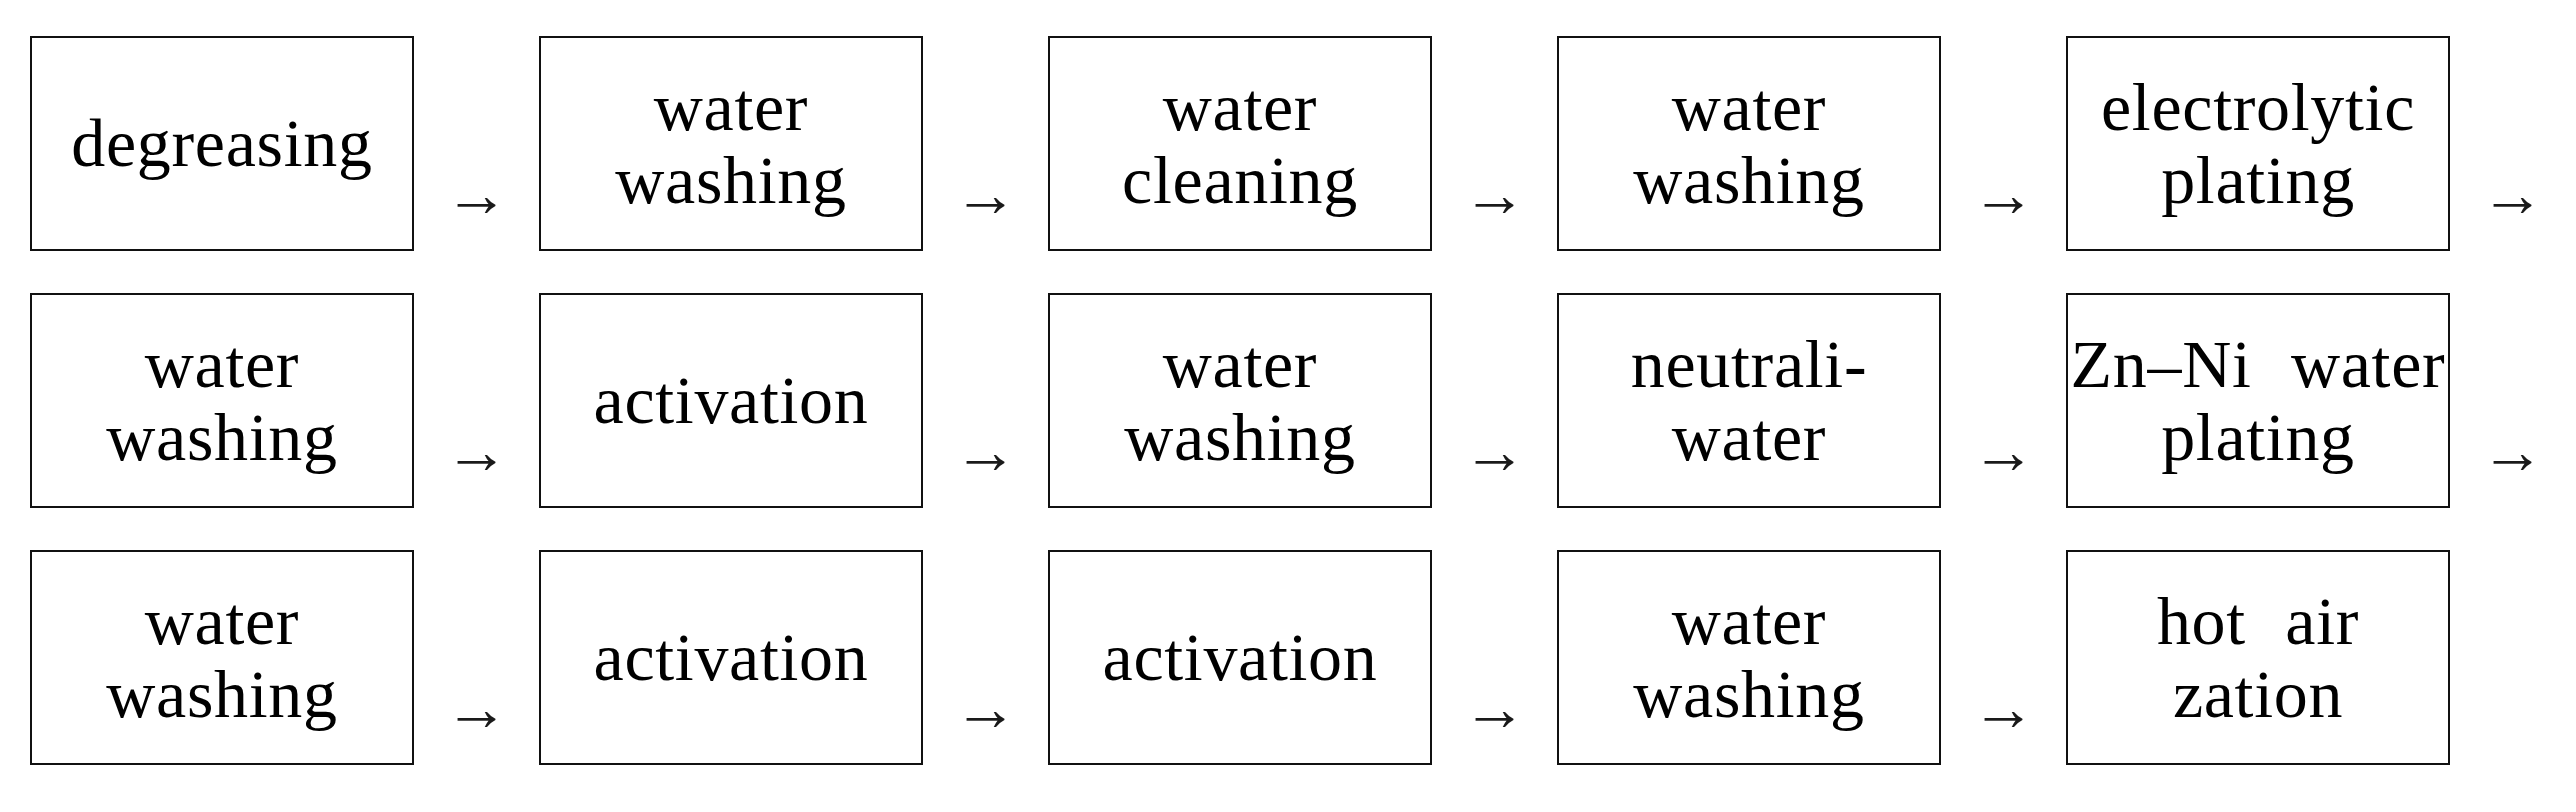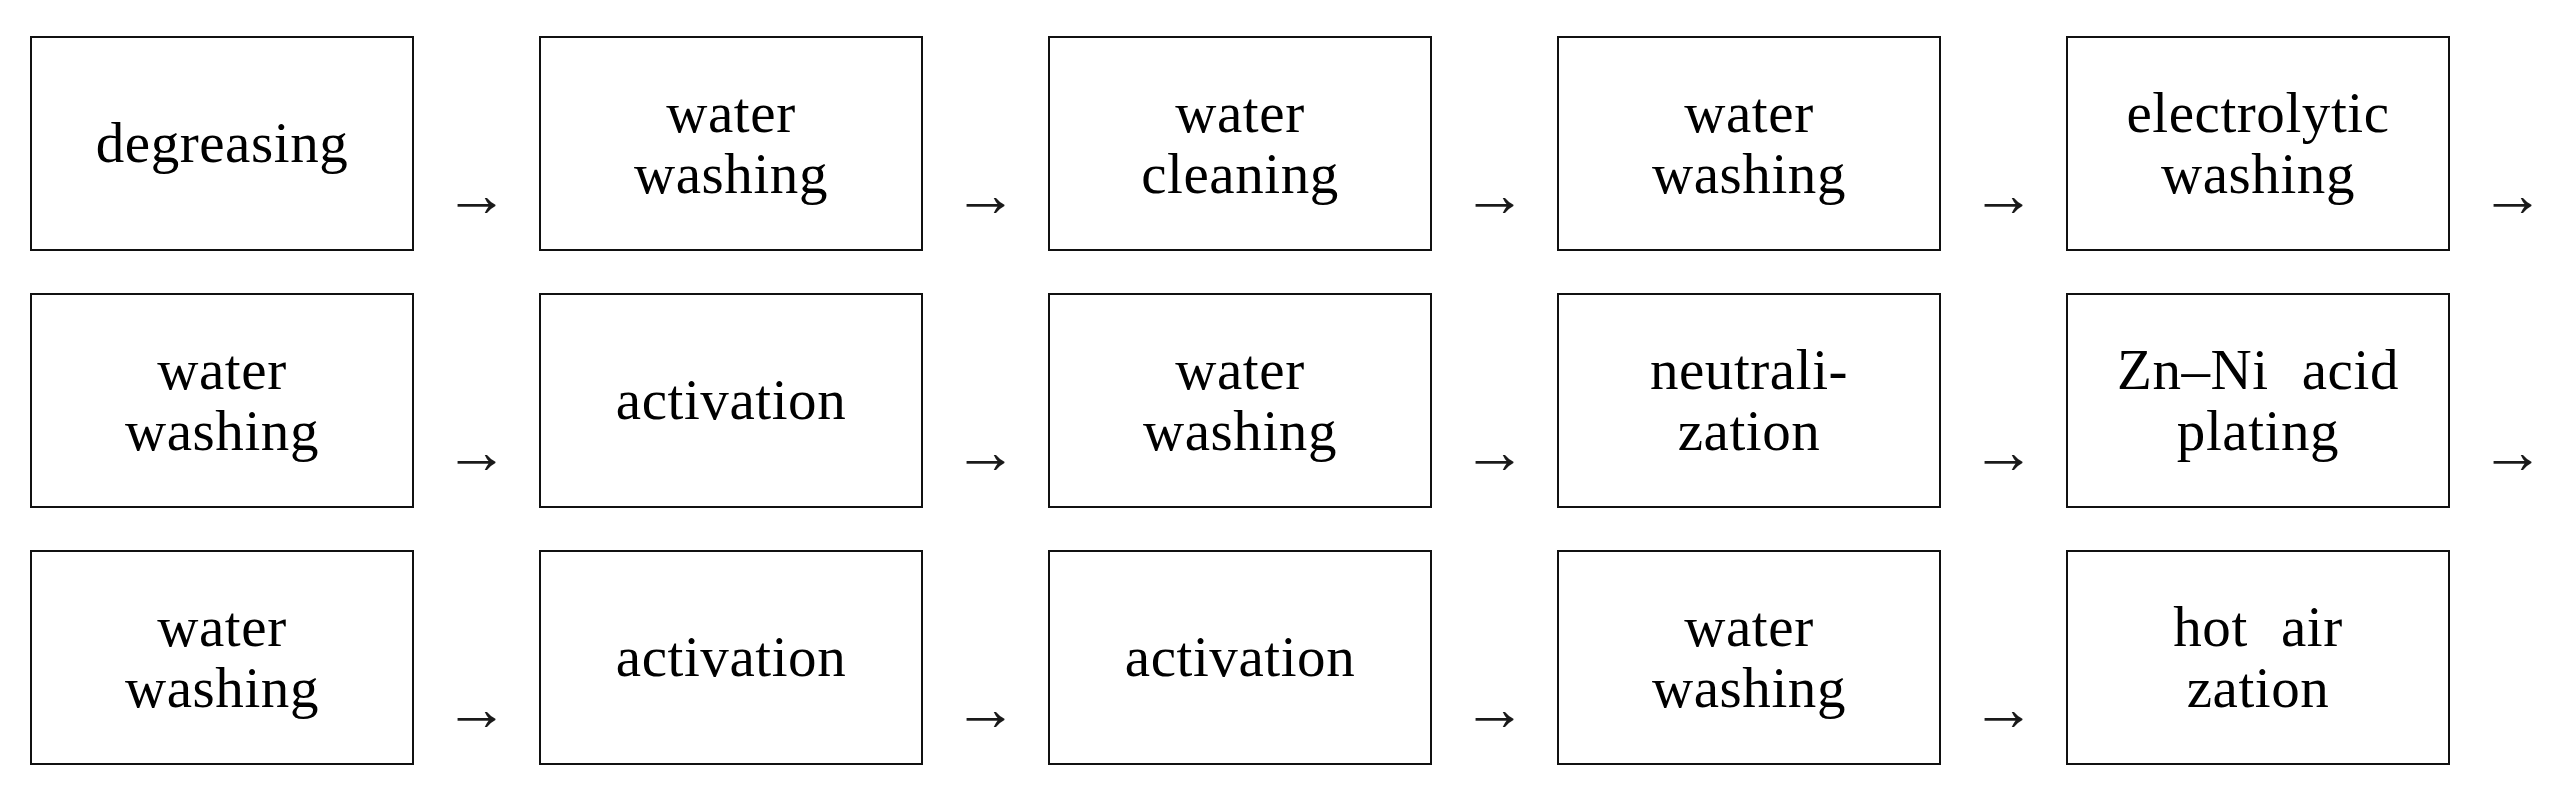--- a/index.html
+++ b/index.html
@@ -32,21 +32,21 @@
     height: 215px;
     border: 2.6px solid #111111;
     background: #ffffff;
     display: flex;
     align-items: center;
     justify-content: center;
     text-align: center;
     flex: 0 0 auto;
   }
   .step-label {
-    font-size: 57px;
+    font-size: 68px;
     line-height: 1.06;
     color: #000000;
     white-space: pre-line;
     word-spacing: 0.32em;
     letter-spacing: 0.01em;
   }
   .gap-cell {
     position: relative;
     width: 125px;
     flex: 0 0 auto;
@@ -89,21 +89,21 @@
     </div>
     <div class="step-box">
       <div class="step-label">water
 washing</div>
     </div>
     <div class="gap-cell">
       <span class="arrow">→</span>
     </div>
     <div class="step-box">
       <div class="step-label">electrolytic
-washing</div>
+plating</div>
     </div>
     <div class="gap-cell">
       <span class="arrow">→</span>
     </div>
   </div>
 
   <div class="flow-row r1">
     <div class="step-box">
       <div class="step-label">water
 washing</div>
@@ -119,27 +119,27 @@
     </div>
     <div class="step-box">
       <div class="step-label">water
 washing</div>
     </div>
     <div class="gap-cell">
       <span class="arrow">→</span>
     </div>
     <div class="step-box">
       <div class="step-label">neutrali-
-zation</div>
+water</div>
     </div>
     <div class="gap-cell">
       <span class="arrow">→</span>
     </div>
     <div class="step-box">
-      <div class="step-label">Zn–Ni acid
+      <div class="step-label">Zn–Ni water
 plating</div>
     </div>
     <div class="gap-cell">
       <span class="arrow">→</span>
     </div>
   </div>
 
   <div class="flow-row r2">
     <div class="step-box">
       <div class="step-label">water

